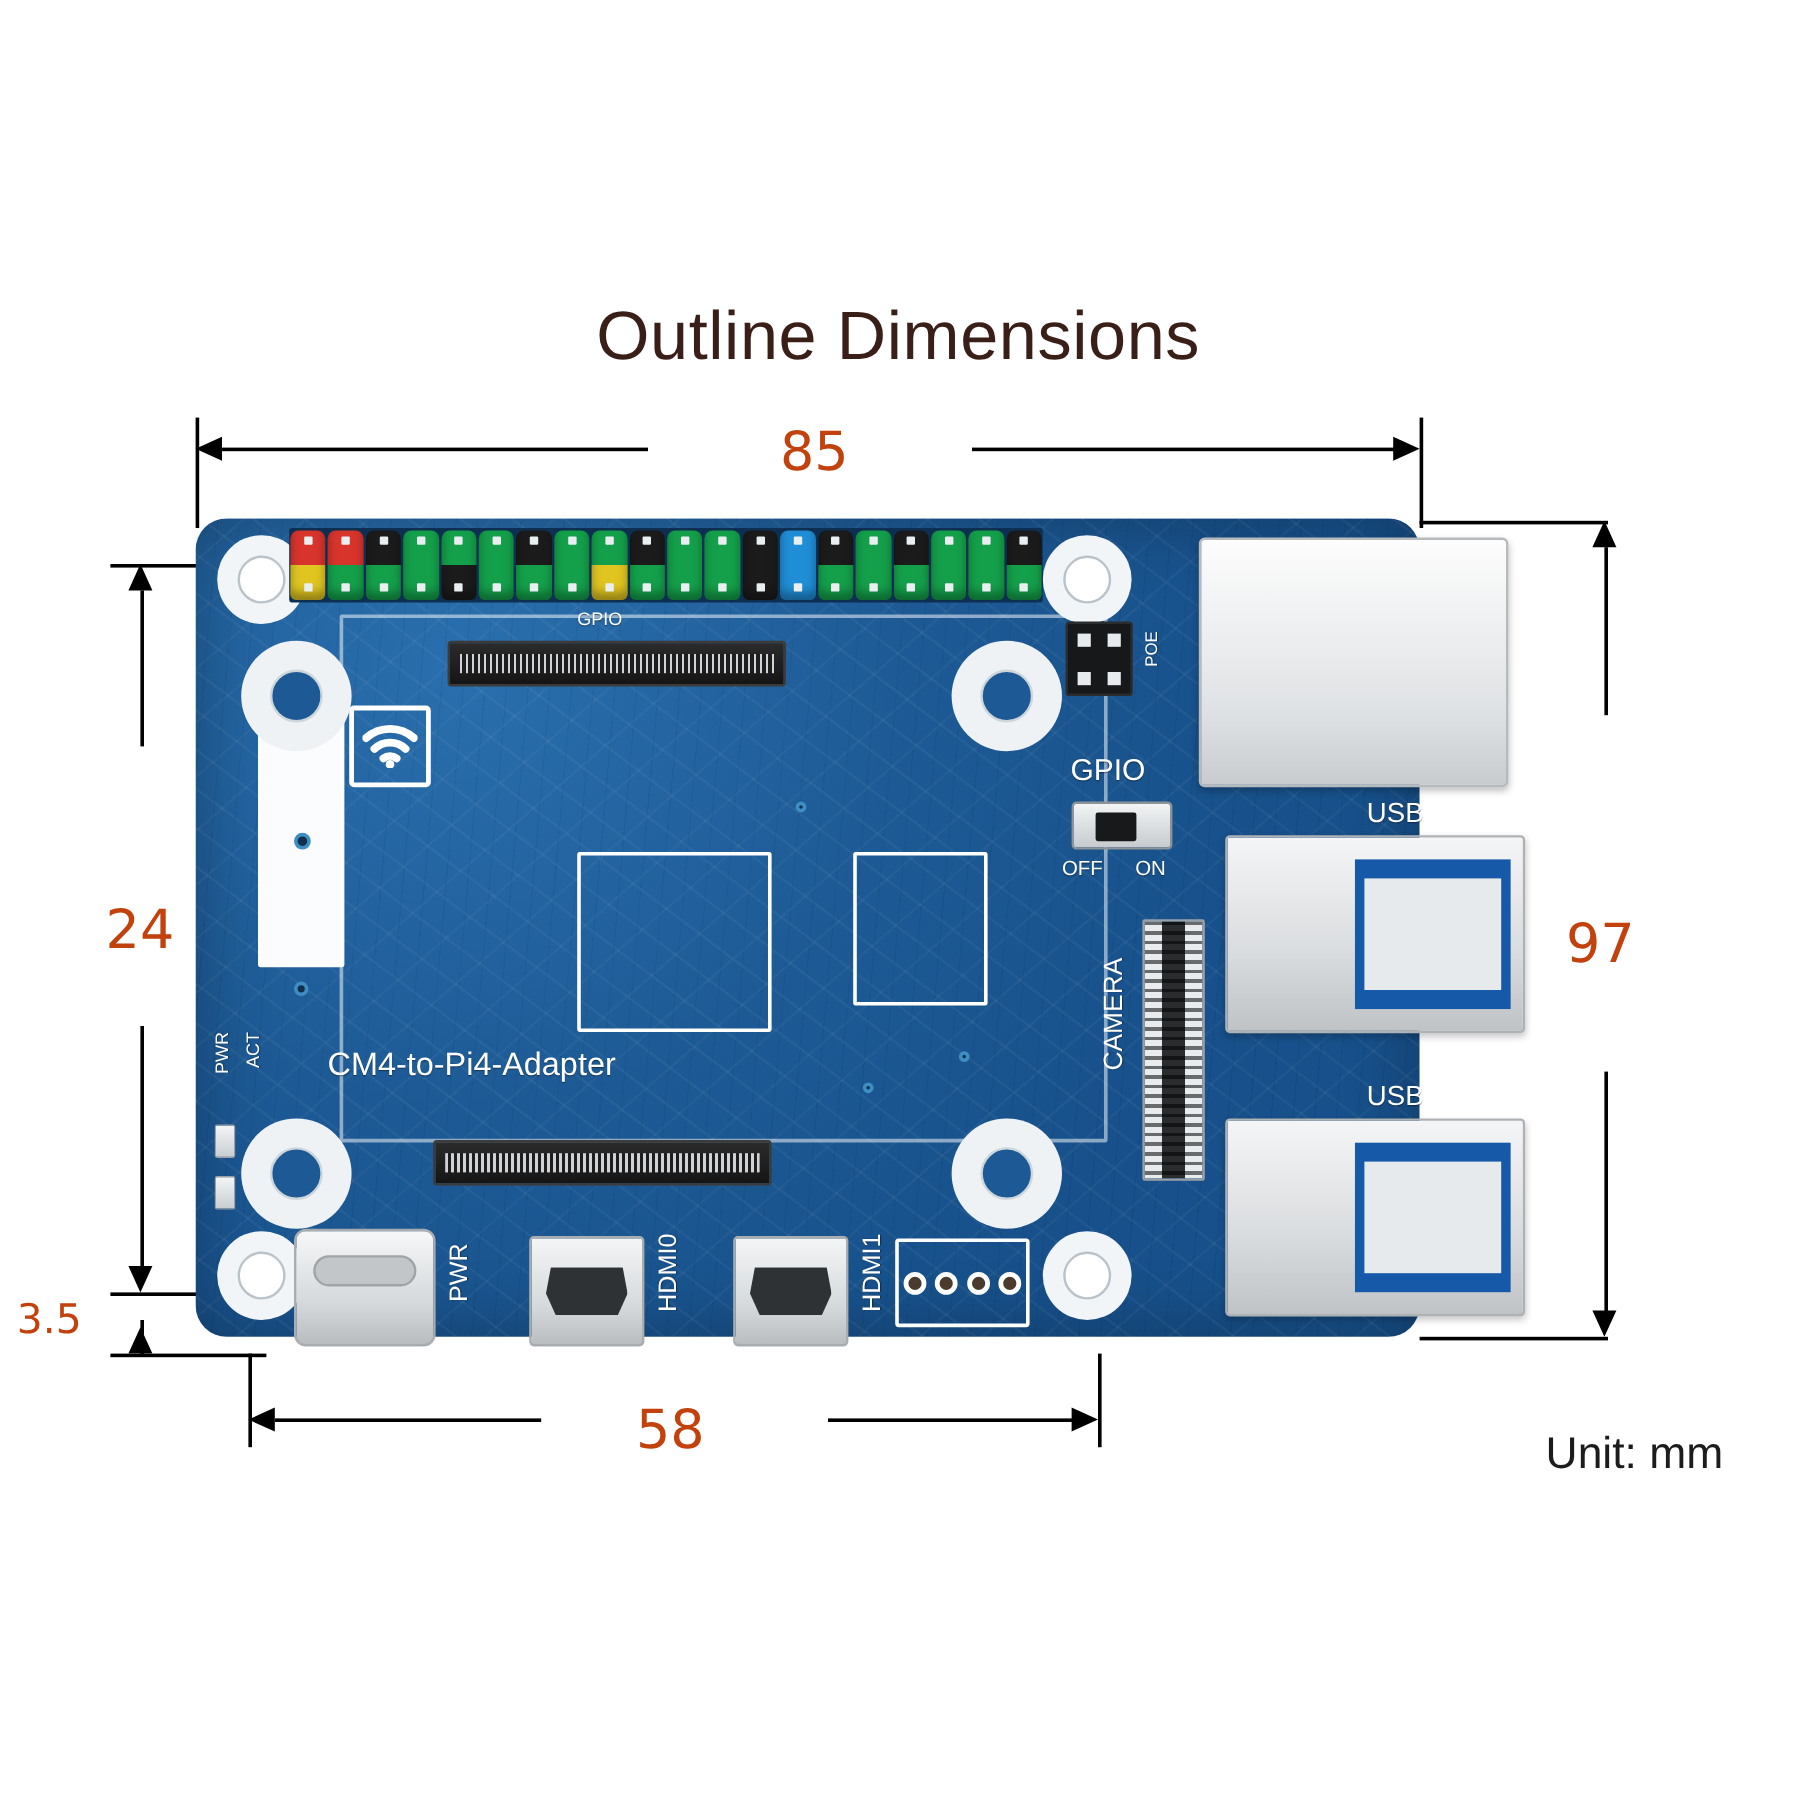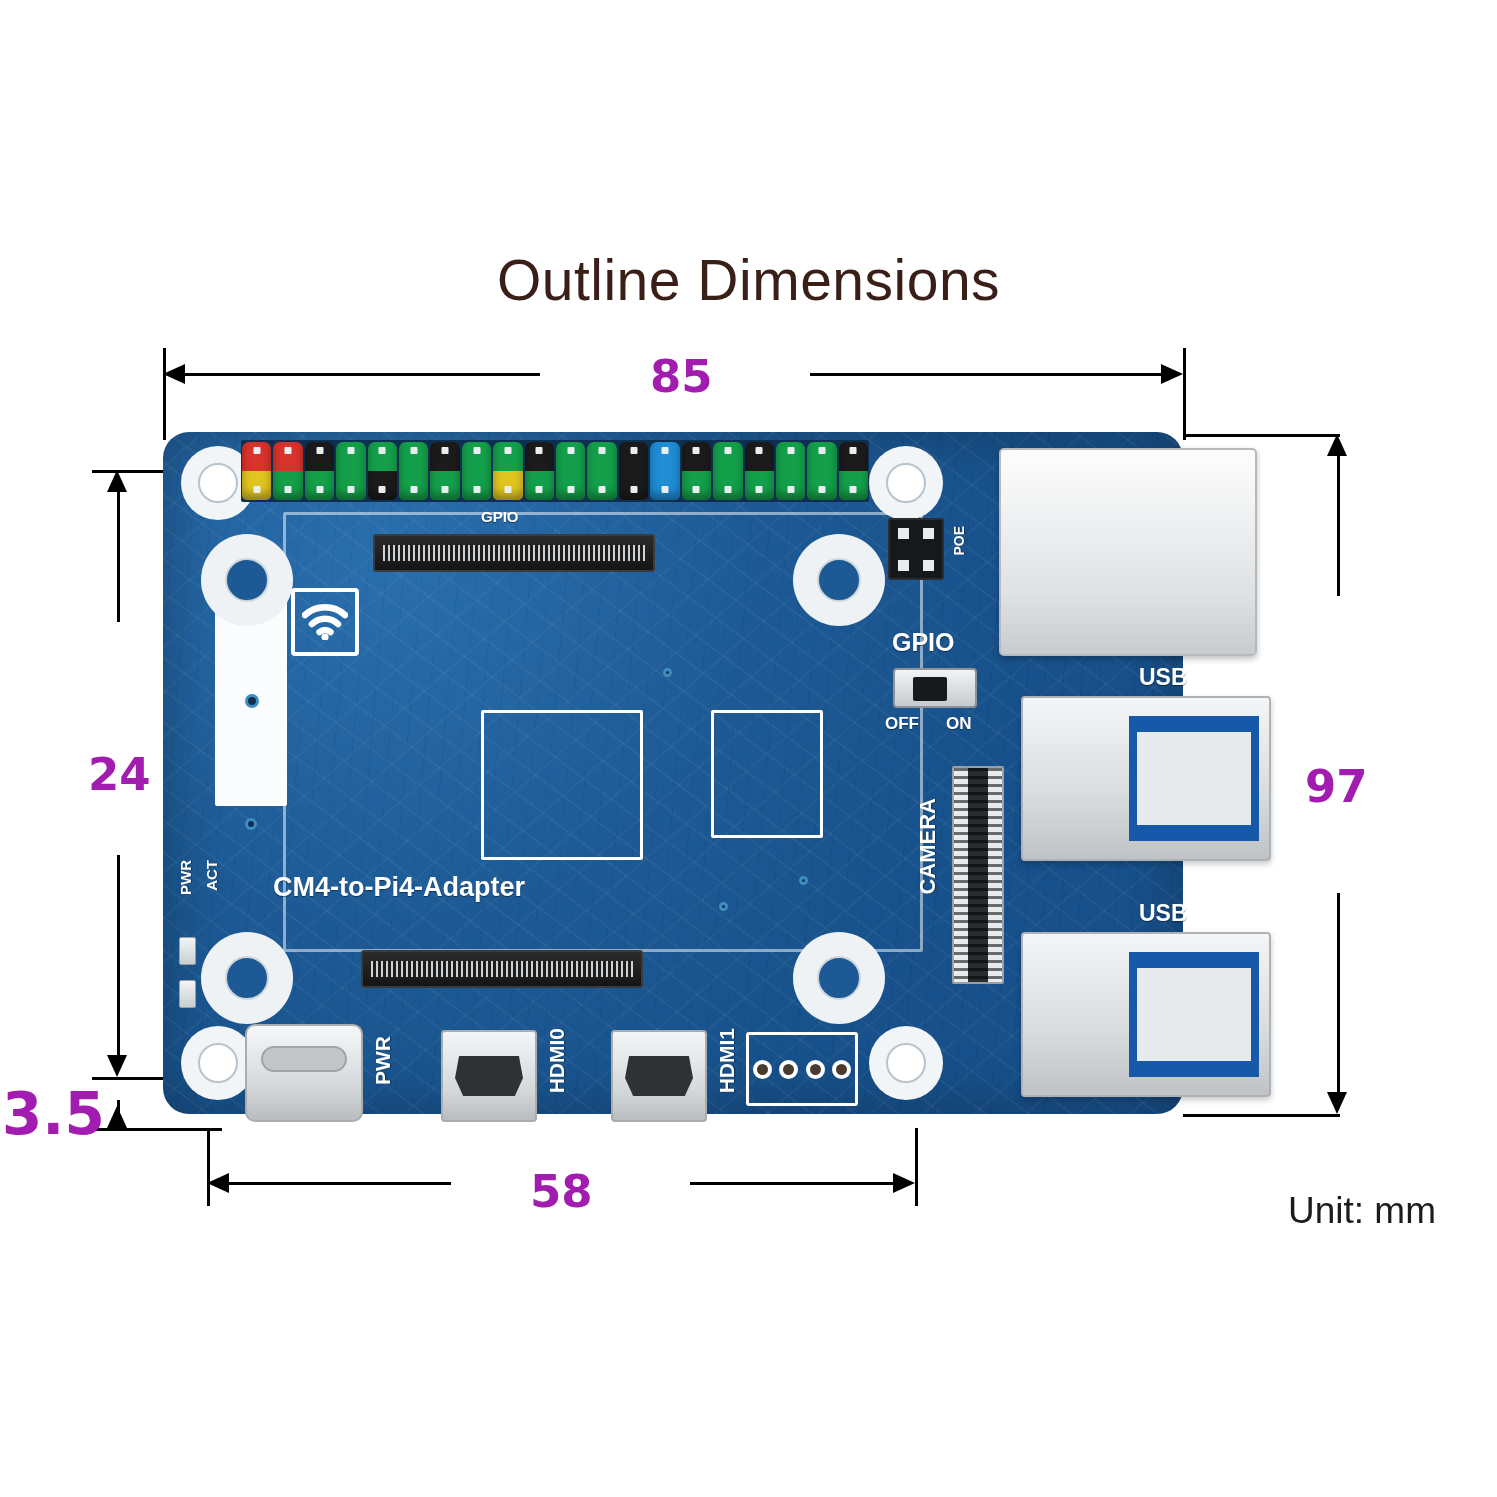--- a/index.html
+++ b/index.html
@@ -28,29 +28,28 @@
     left: 1288px; top: 1190px;
     font-size: 37px;
     color: #1c1c1c;
   }
 
   
   .dim-label {
     position: absolute;
     font-family: "DejaVu Sans", sans-serif;
     font-size: 45px;
-    color: #a21caf;
+    color: #c2410c;
     white-space: nowrap;
-    font-weight: bold;
   }
   #dim-85  { left: 650px; top: 350px; }
   #dim-58  { left: 530px; top: 1165px; text-align: center; }
   #dim-49  { left: 88px;  top: 748px; }
   #dim-56  { left: 1305px; top: 760px; }
-  #dim-35  { left: 2px;   top: 1080px; font-size: 58px; }
+  #dim-35  { left: 14px;   top: 1080px; font-size: 34px; }
 
   
   .hline { position: absolute; height: 0; border-top: 3px solid #000; }
   .vline { position: absolute; width: 0;  border-left: 3px solid #000; }
 
   .arrow { position: absolute; width: 0; height: 0; }
   .arr-left  { border-top: 10px solid transparent; border-bottom: 10px solid transparent; border-right: 22px solid #000; }
   .arr-right { border-top: 10px solid transparent; border-bottom: 10px solid transparent; border-left: 22px solid #000; }
   .arr-up    { border-left: 10px solid transparent; border-right: 10px solid transparent; border-bottom: 22px solid #000; }
   .arr-down  { border-left: 10px solid transparent; border-right: 10px solid transparent; border-top: 22px solid #000; }
@@ -119,21 +118,21 @@
   #gpio-header .pin::after {
     content: ""; position: absolute; left: 50%; transform: translateX(-50%);
     width: 7px; height: 7px; background: #e9eef1; border-radius: 1px;
   }
   #gpio-header .pin::before { top: 5px; }
   #gpio-header .pin::after  { bottom: 7px; }
 
   .silk {
     position: absolute;
     color: #ffffff;
-    font-weight: bold;
+    font-weight: normal;
     font-family: "Liberation Sans", sans-serif;
     text-shadow: 0 1px 1px rgba(0,0,0,.45);
     z-index: 6;
     white-space: nowrap;
     text-align: center;
   }
   .silk-v { writing-mode: vertical-rl; transform: rotate(180deg); }
 
   
   .sodimm {

